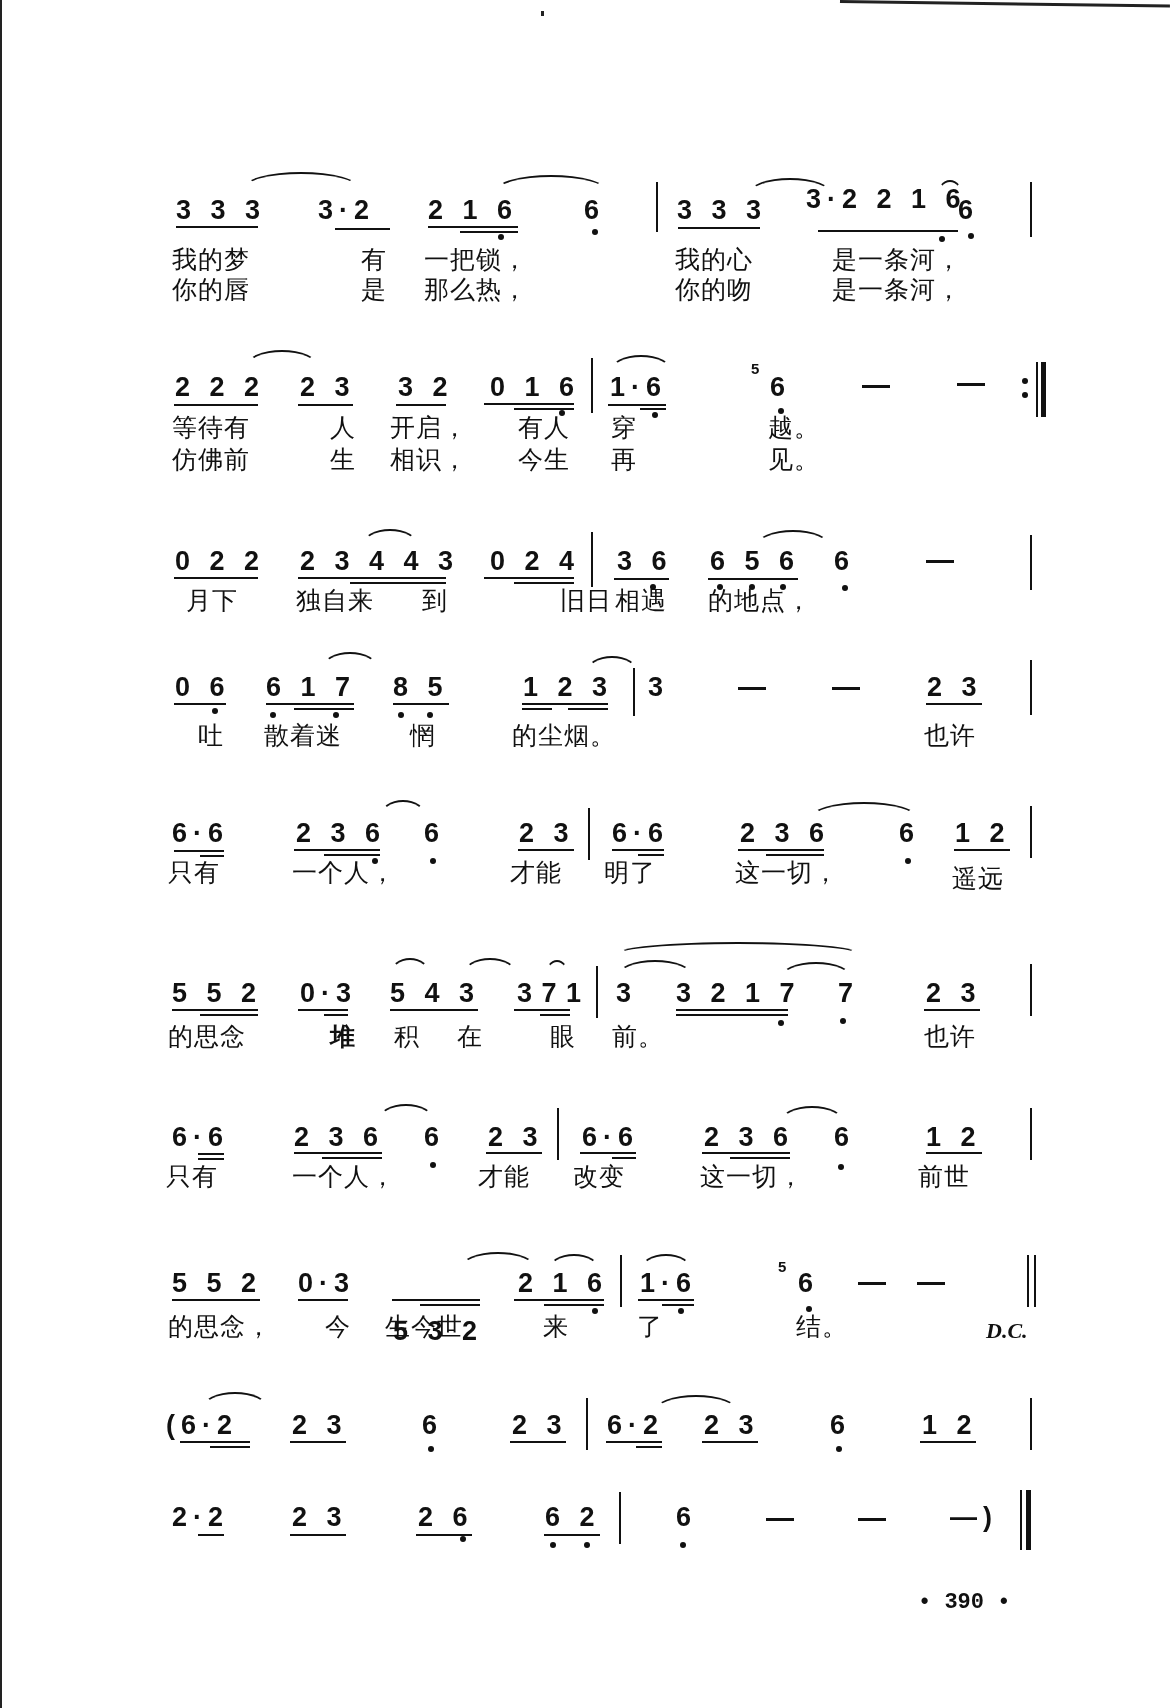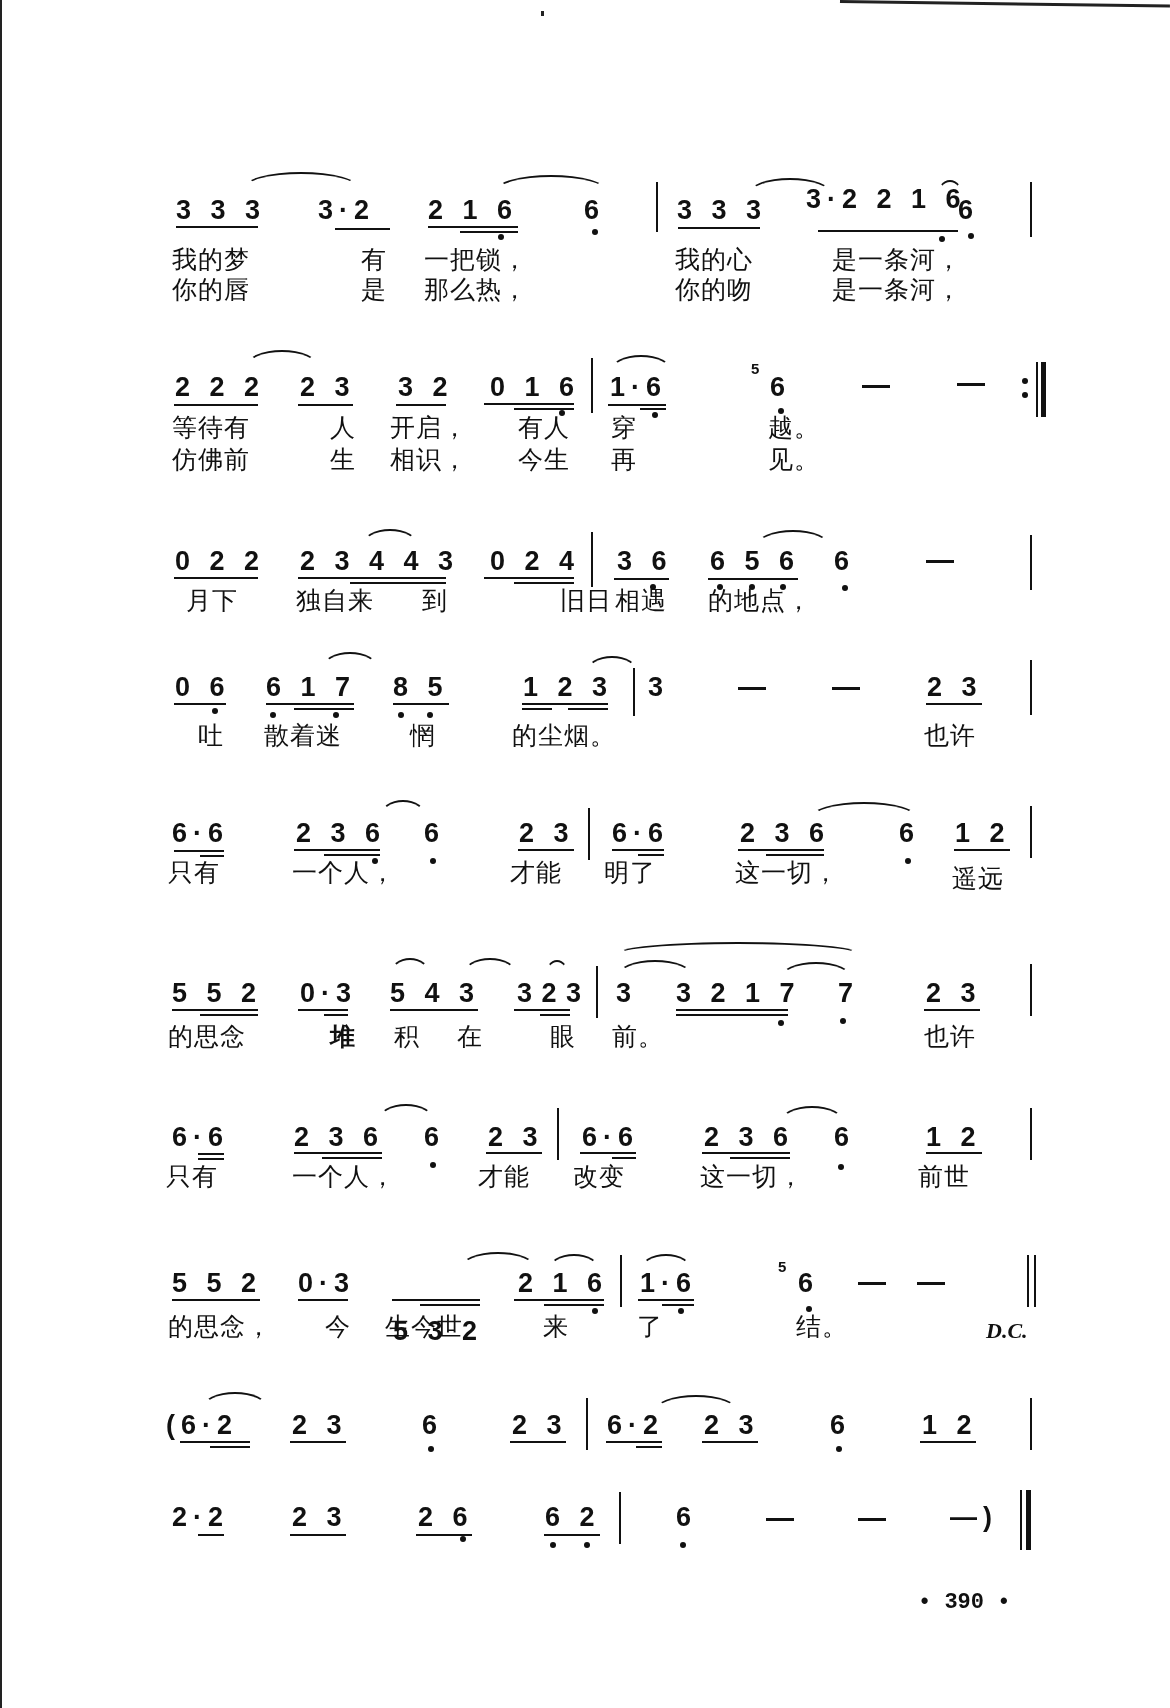--- a/index.html
+++ b/index.html
@@ -221,21 +221,21 @@
 <div>
   <div class="slur" style="left:390px;top:958px;width:36px;"></div>
   <div class="slur" style="left:463px;top:958px;width:50px;"></div>
   <div class="slur" style="left:545px;top:960px;width:20px;"></div>
   <div class="slur" style="left:616px;top:942px;width:240px;height:10px;"></div>
   <div class="slur" style="left:617px;top:960px;width:72px;"></div>
   <div class="slur" style="left:780px;top:962px;width:68px;"></div>
   <div class="grp" style="left:172px;top:978px;">5 5 2</div>
   <div class="grp" style="left:300px;top:978px;">0·3</div>
   <div class="grp" style="left:390px;top:978px;">5 4 3</div>
-  <div class="grp" style="left:517px;top:978px;letter-spacing:1px;">3 2 3</div>
+  <div class="grp" style="left:517px;top:978px;letter-spacing:1px;">3 7 1</div>
   <div class="bar" style="left:596px;top:966px;height:52px;"></div>
   <div class="grp" style="left:616px;top:978px;">3</div>
   <div class="grp" style="left:676px;top:978px;">3 2 1 7</div>
   <div class="grp" style="left:838px;top:978px;">7</div>
   <div class="grp" style="left:926px;top:978px;">2 3</div>
   <div class="bar" style="left:1030px;top:964px;height:52px;"></div>
 
   <div style="position:absolute;left:172px;top:1009px;width:86px;height:2px;background:#111;"></div>
   <div style="position:absolute;left:200px;top:1014px;width:58px;height:2px;background:#111;"></div>
   <div style="position:absolute;left:298px;top:1009px;width:50px;height:2px;background:#111;"></div>

